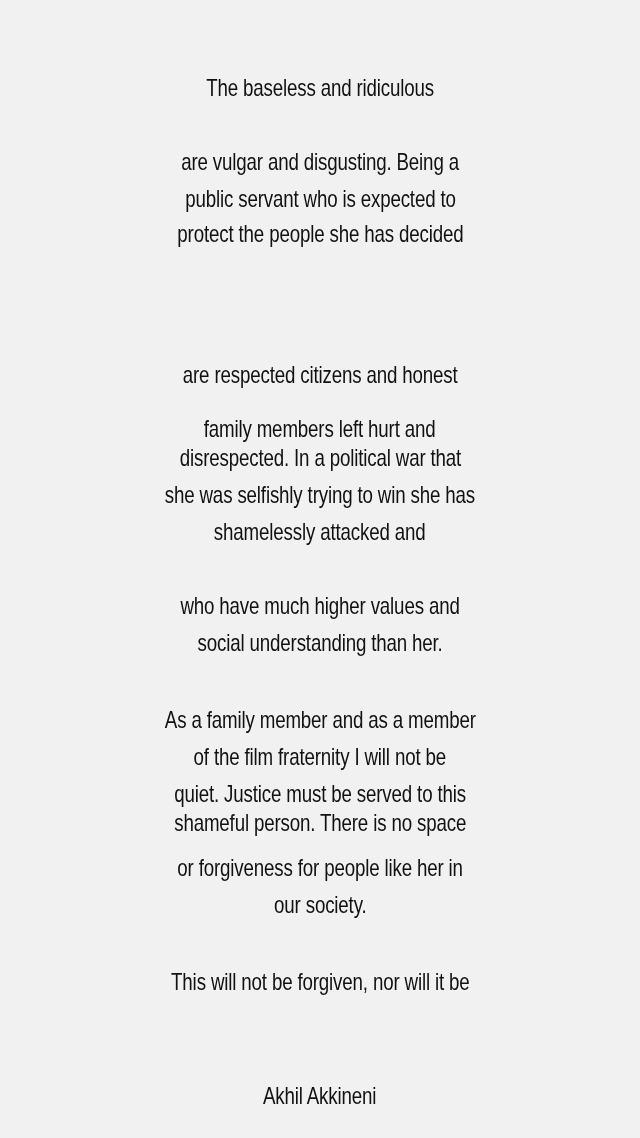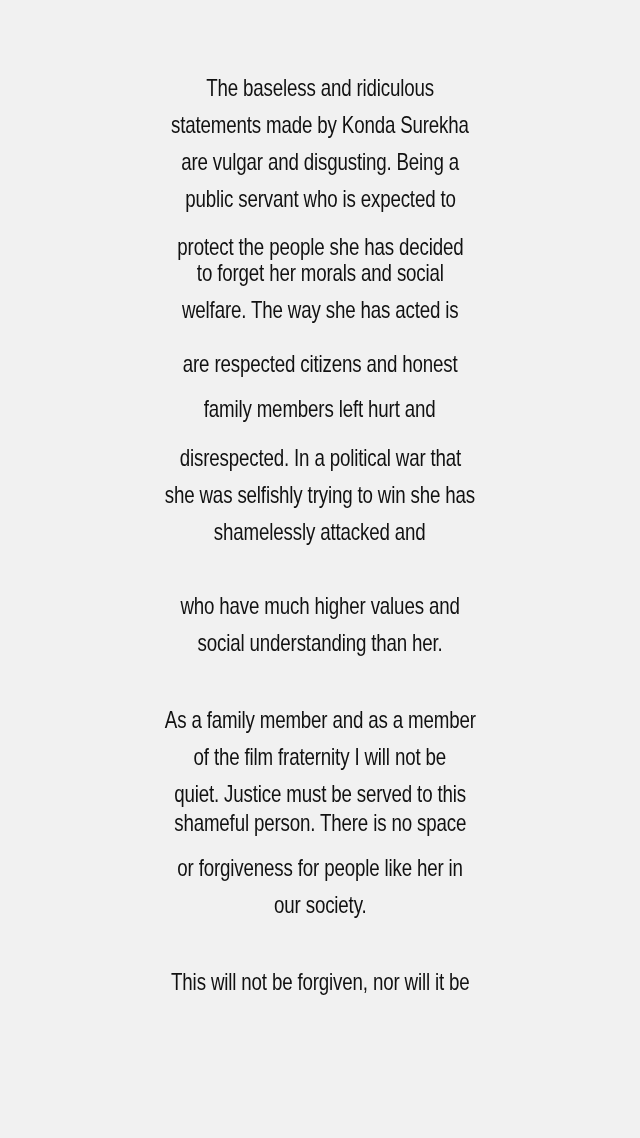--- a/index.html
+++ b/index.html
@@ -16,36 +16,34 @@
     display:inline-block; transform:scaleX(0.78); transform-origin:center;
     letter-spacing:-0.2px;
   }
 </style>
 </head>
 <body>
 
 <div class="doc">
 
   <div class="line" style="top:73px"><span>The baseless and ridiculous</span></div>
-  <div class="line" style="top:110px"><span>statements made by Konda Surekha</span></div>
   <div class="line" style="top:147px"><span>are vulgar and disgusting. Being a</span></div>
   <div class="line" style="top:184px"><span>public servant who is expected to</span></div>
-  <div class="line" style="top:232px"><span>protect the people she has decided</span></div>
-  <div class="line" style="top:258px"><span>to forget her morals and social</span></div>
-  <div class="line" style="top:295px"><span>welfare. The way she has acted is</span></div>
-  <div class="line" style="top:349px"><span>are respected citizens and honest</span></div>
-  <div class="line" style="top:394px"><span>family members left hurt and</span></div>
+  <div class="line" style="top:219px"><span>protect the people she has decided</span></div>
+  <div class="line" style="top:360px"><span>are respected citizens and honest</span></div>
+  <div class="line" style="top:414px"><span>family members left hurt and</span></div>
   <div class="line" style="top:443px"><span>disrespected. In a political war that</span></div>
   <div class="line" style="top:480px"><span>she was selfishly trying to win she has</span></div>
   <div class="line" style="top:517px"><span>shamelessly attacked and</span></div>
   <div class="line" style="top:591px"><span>who have much higher values and</span></div>
   <div class="line" style="top:628px"><span>social understanding than her.</span></div>
 
   <div class="line" style="top:705px"><span>As a family member and as a member</span></div>
   <div class="line" style="top:742px"><span>of the film fraternity I will not be</span></div>
   <div class="line" style="top:779px"><span>quiet. Justice must be served to this</span></div>
   <div class="line" style="top:808px"><span>shameful person. There is no space</span></div>
   <div class="line" style="top:853px"><span>or forgiveness for people like her in</span></div>
   <div class="line" style="top:890px"><span>our society.</span></div>
 
   <div class="line" style="top:967px"><span>This will not be forgiven, nor will it be</span></div>
 
+  <div class="line" style="top:1081px"><span>Akhil Akkineni</span></div>
 </div>
 
 </body></html>

